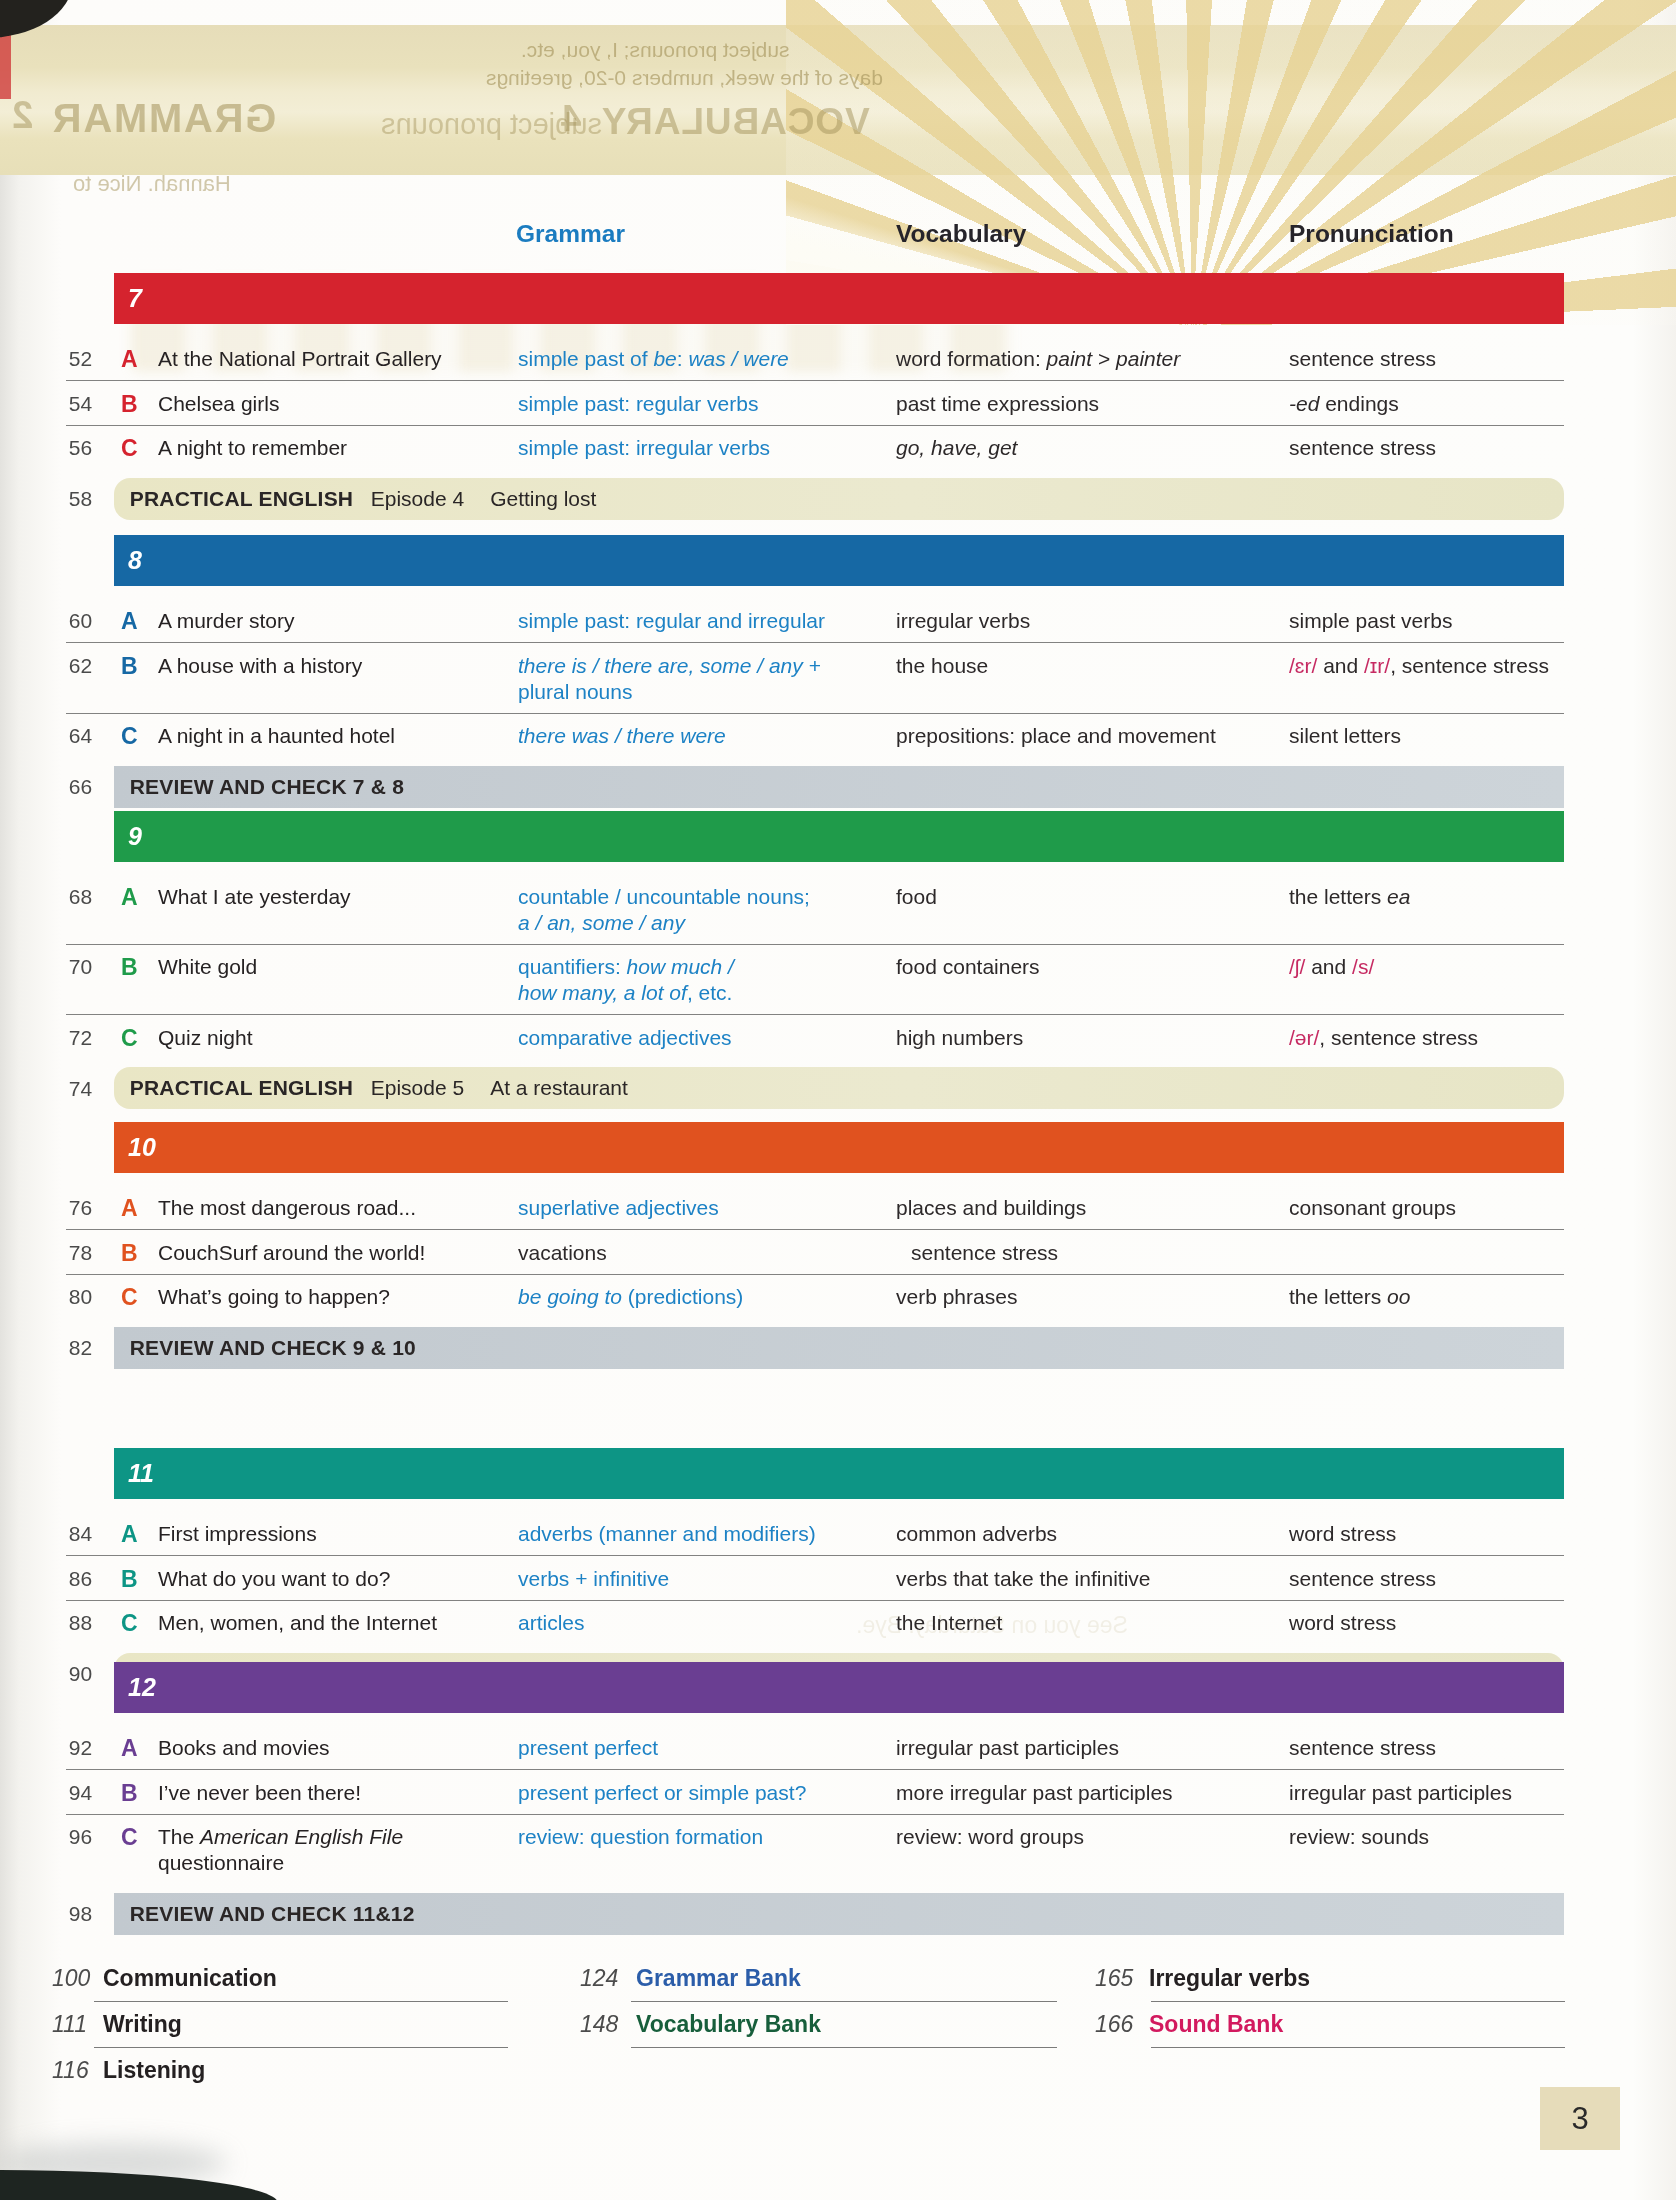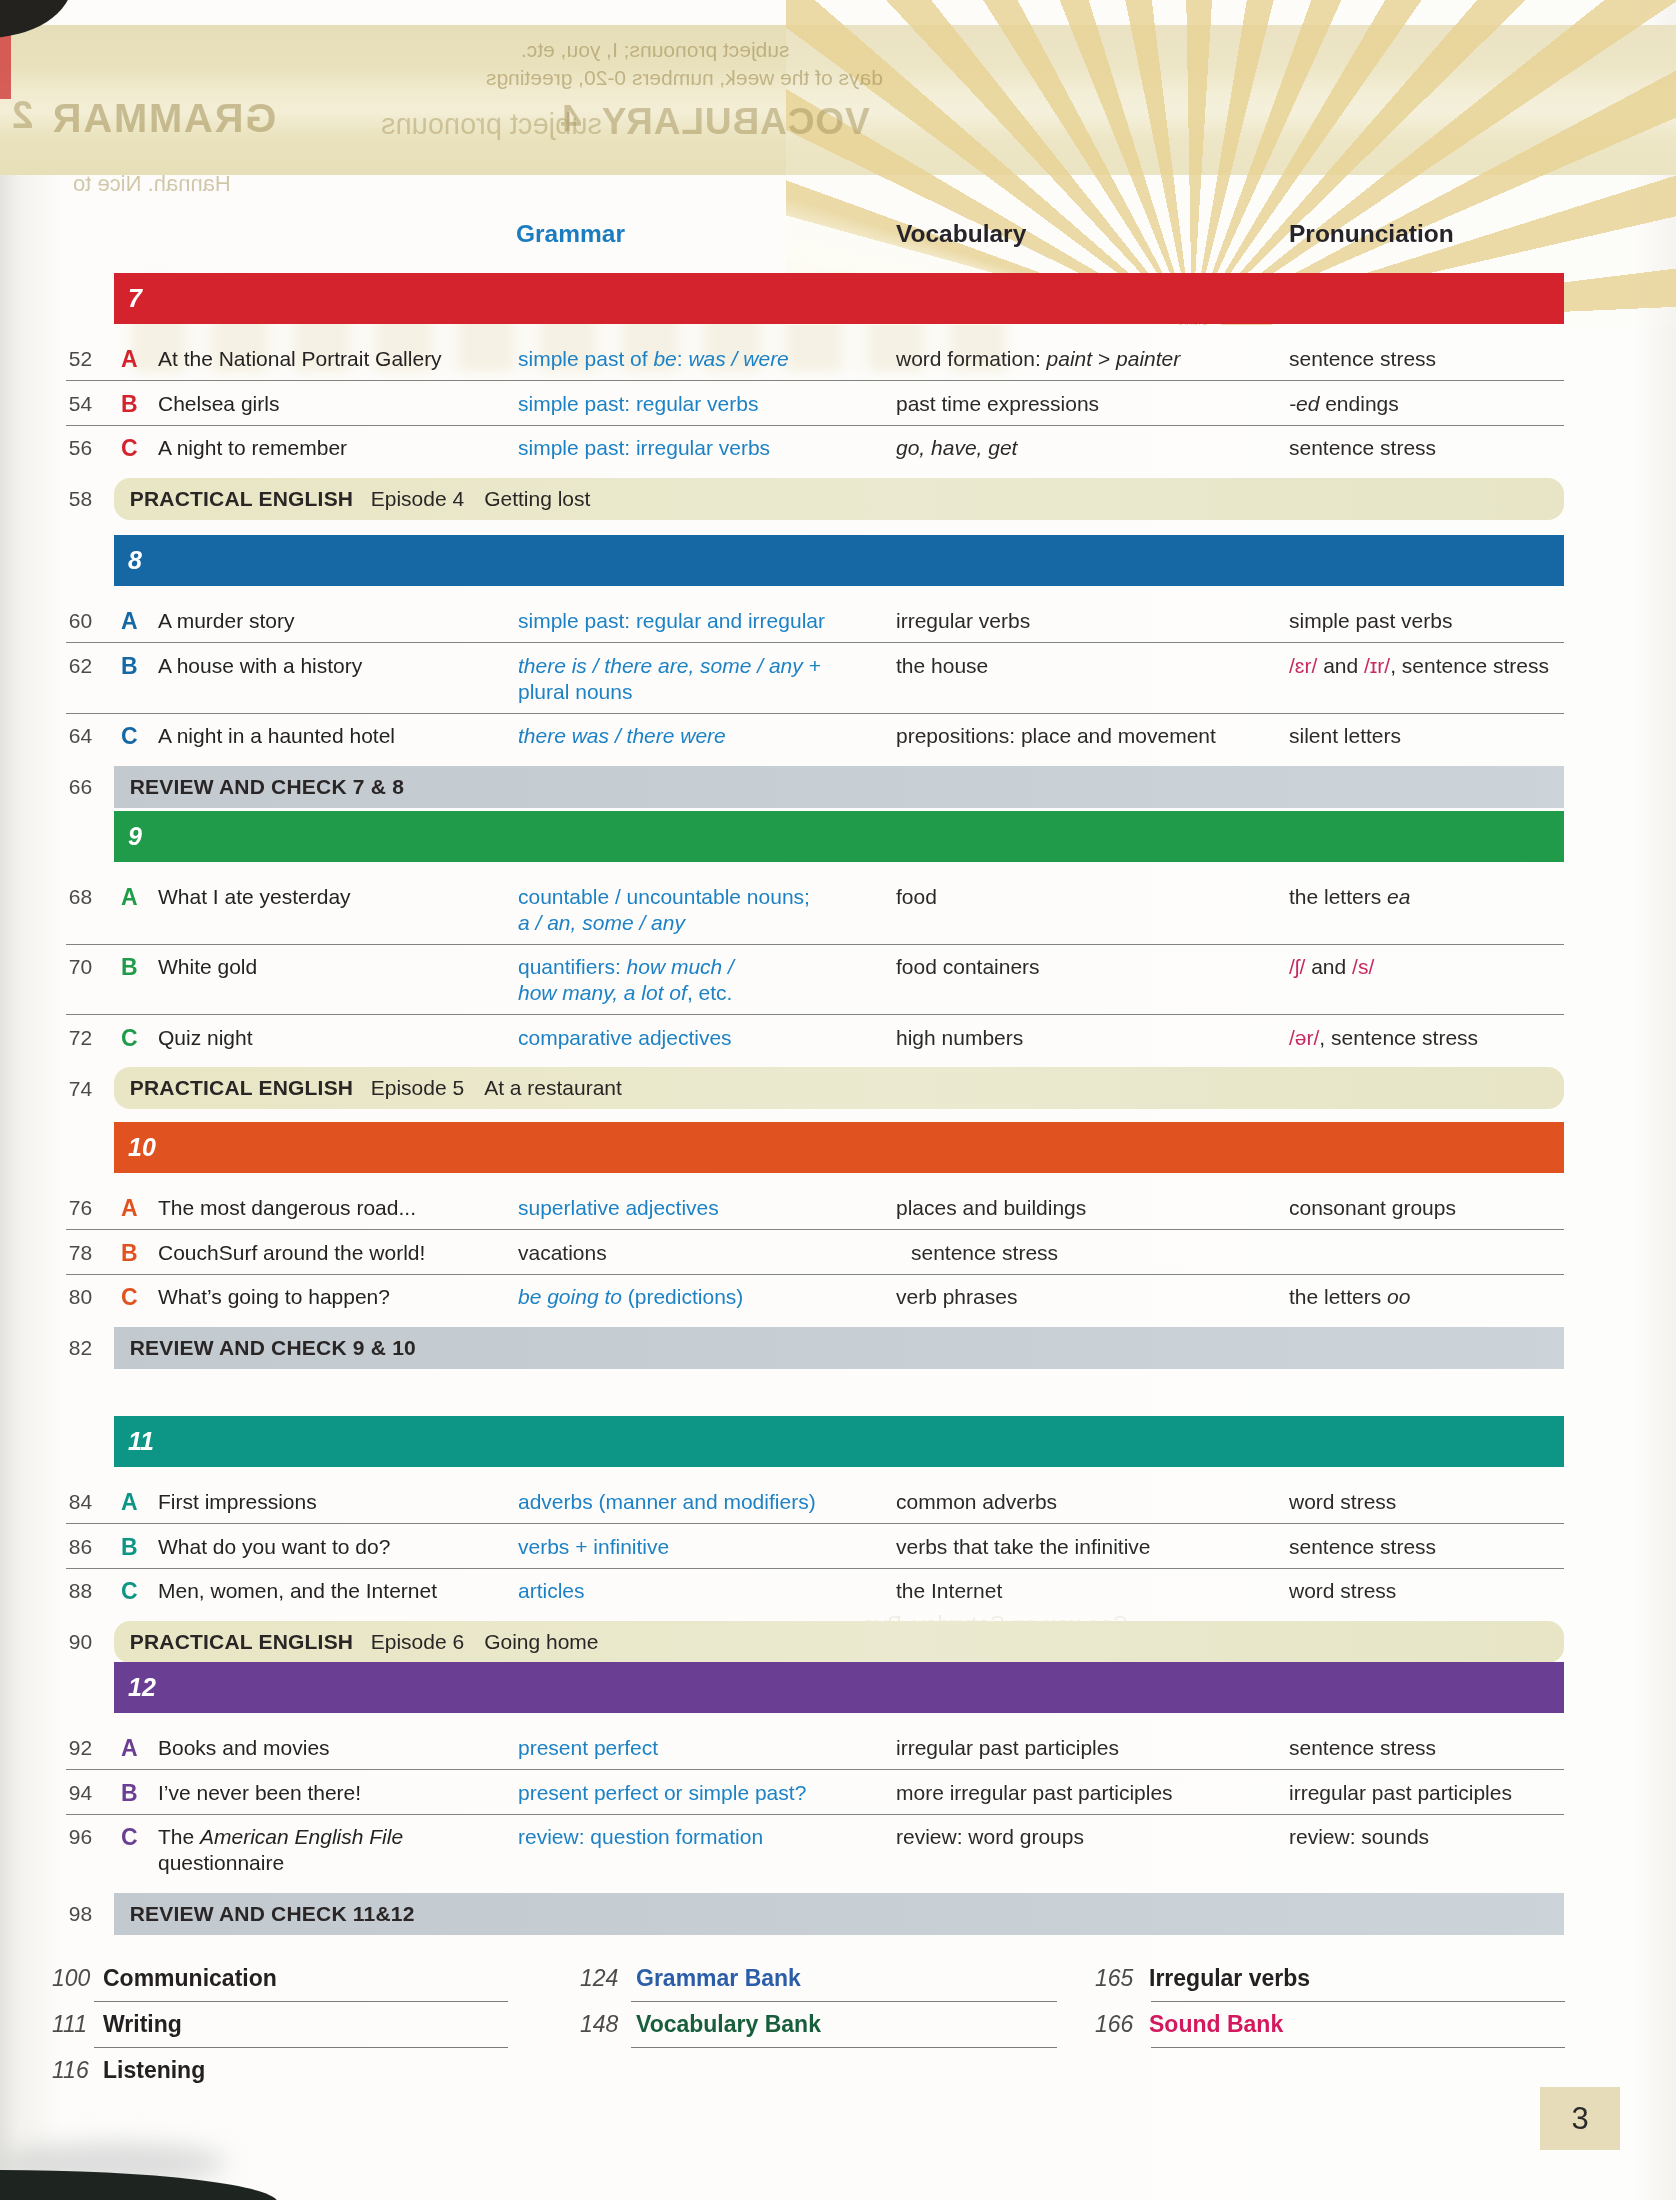--- a/index.html
+++ b/index.html
@@ -74,21 +74,21 @@
   .clet { width:44px; padding-left:7px; font-weight:bold; font-size:23px; }
   .ctitle { width:360px; padding-right:8.7px; font-weight:normal; color:#262223; }
   .cgram { width:378px; padding-right:17.5px; color:#1d82c5; }
   .cvocab { width:393px; padding-right:19px; }
   .cpron { width:275px; }
   .ph { color:#c62a62; }
   .bandrow { display:flex; margin-top:8.7px; font-size:21px; }
   .bandrow .cnum { padding-top:9.6px; }
   .band { flex:1; height:42px; display:flex; align-items:center; padding-left:15.7px; color:#2a2626; }
   .band b { margin-right:17.5px; letter-spacing:0.2px; }
-  .band .ep { margin-right:20px; }
+  .band .ep { margin-right:26px; }
   .band.pe { background:linear-gradient(90deg,#e9e6c5 0%,#ebe9cf 55%,#e7e5c6 100%);border-radius:16px; }
   .band.rc { background:linear-gradient(90deg,#c2c9cf 0%,#cdd4d9 100%); }
   
   .bcol { position:absolute; z-index:2; font-size:23px; }
   .bc1 { left:52px;  top:1956px; width:456px; }
   .bc2 { left:580px; top:1956px; width:477px; }
   .bc3 { left:1095px; top:1956px; width:470px; }
   .bitem { display:flex; min-height:45px; padding-top:8.7px; }
   .bnum { width:51px; text-align:right; padding-right:21px; color:#4c4c4c;font-style:italic; }
   .bc2 .bnum { width:56px; } .bc3 .bnum { width:54px; }
@@ -280,21 +280,21 @@
         </div>
       </div>
       <div class="bandrow">
         <div class="cnum">82</div>
         <div class="band rc">
           <b>REVIEW AND CHECK 9 &amp; 10</b>
         </div>
       </div>
     </section>
 
-    <section class="sec u11" style="top:1416px">
+    <section class="sec u11" style="top:1448px">
       <div class="ubar">
           <span class="n">11</span>
         </div>
       <div class="rows">
         <div class="row">
           <div class="cnum">84</div>
           <div class="clet">A</div>
           <div class="ctitle">First impressions</div>
           <div class="cgram">adverbs (manner and modifiers)</div>
           <div class="cvocab">common adverbs</div>

